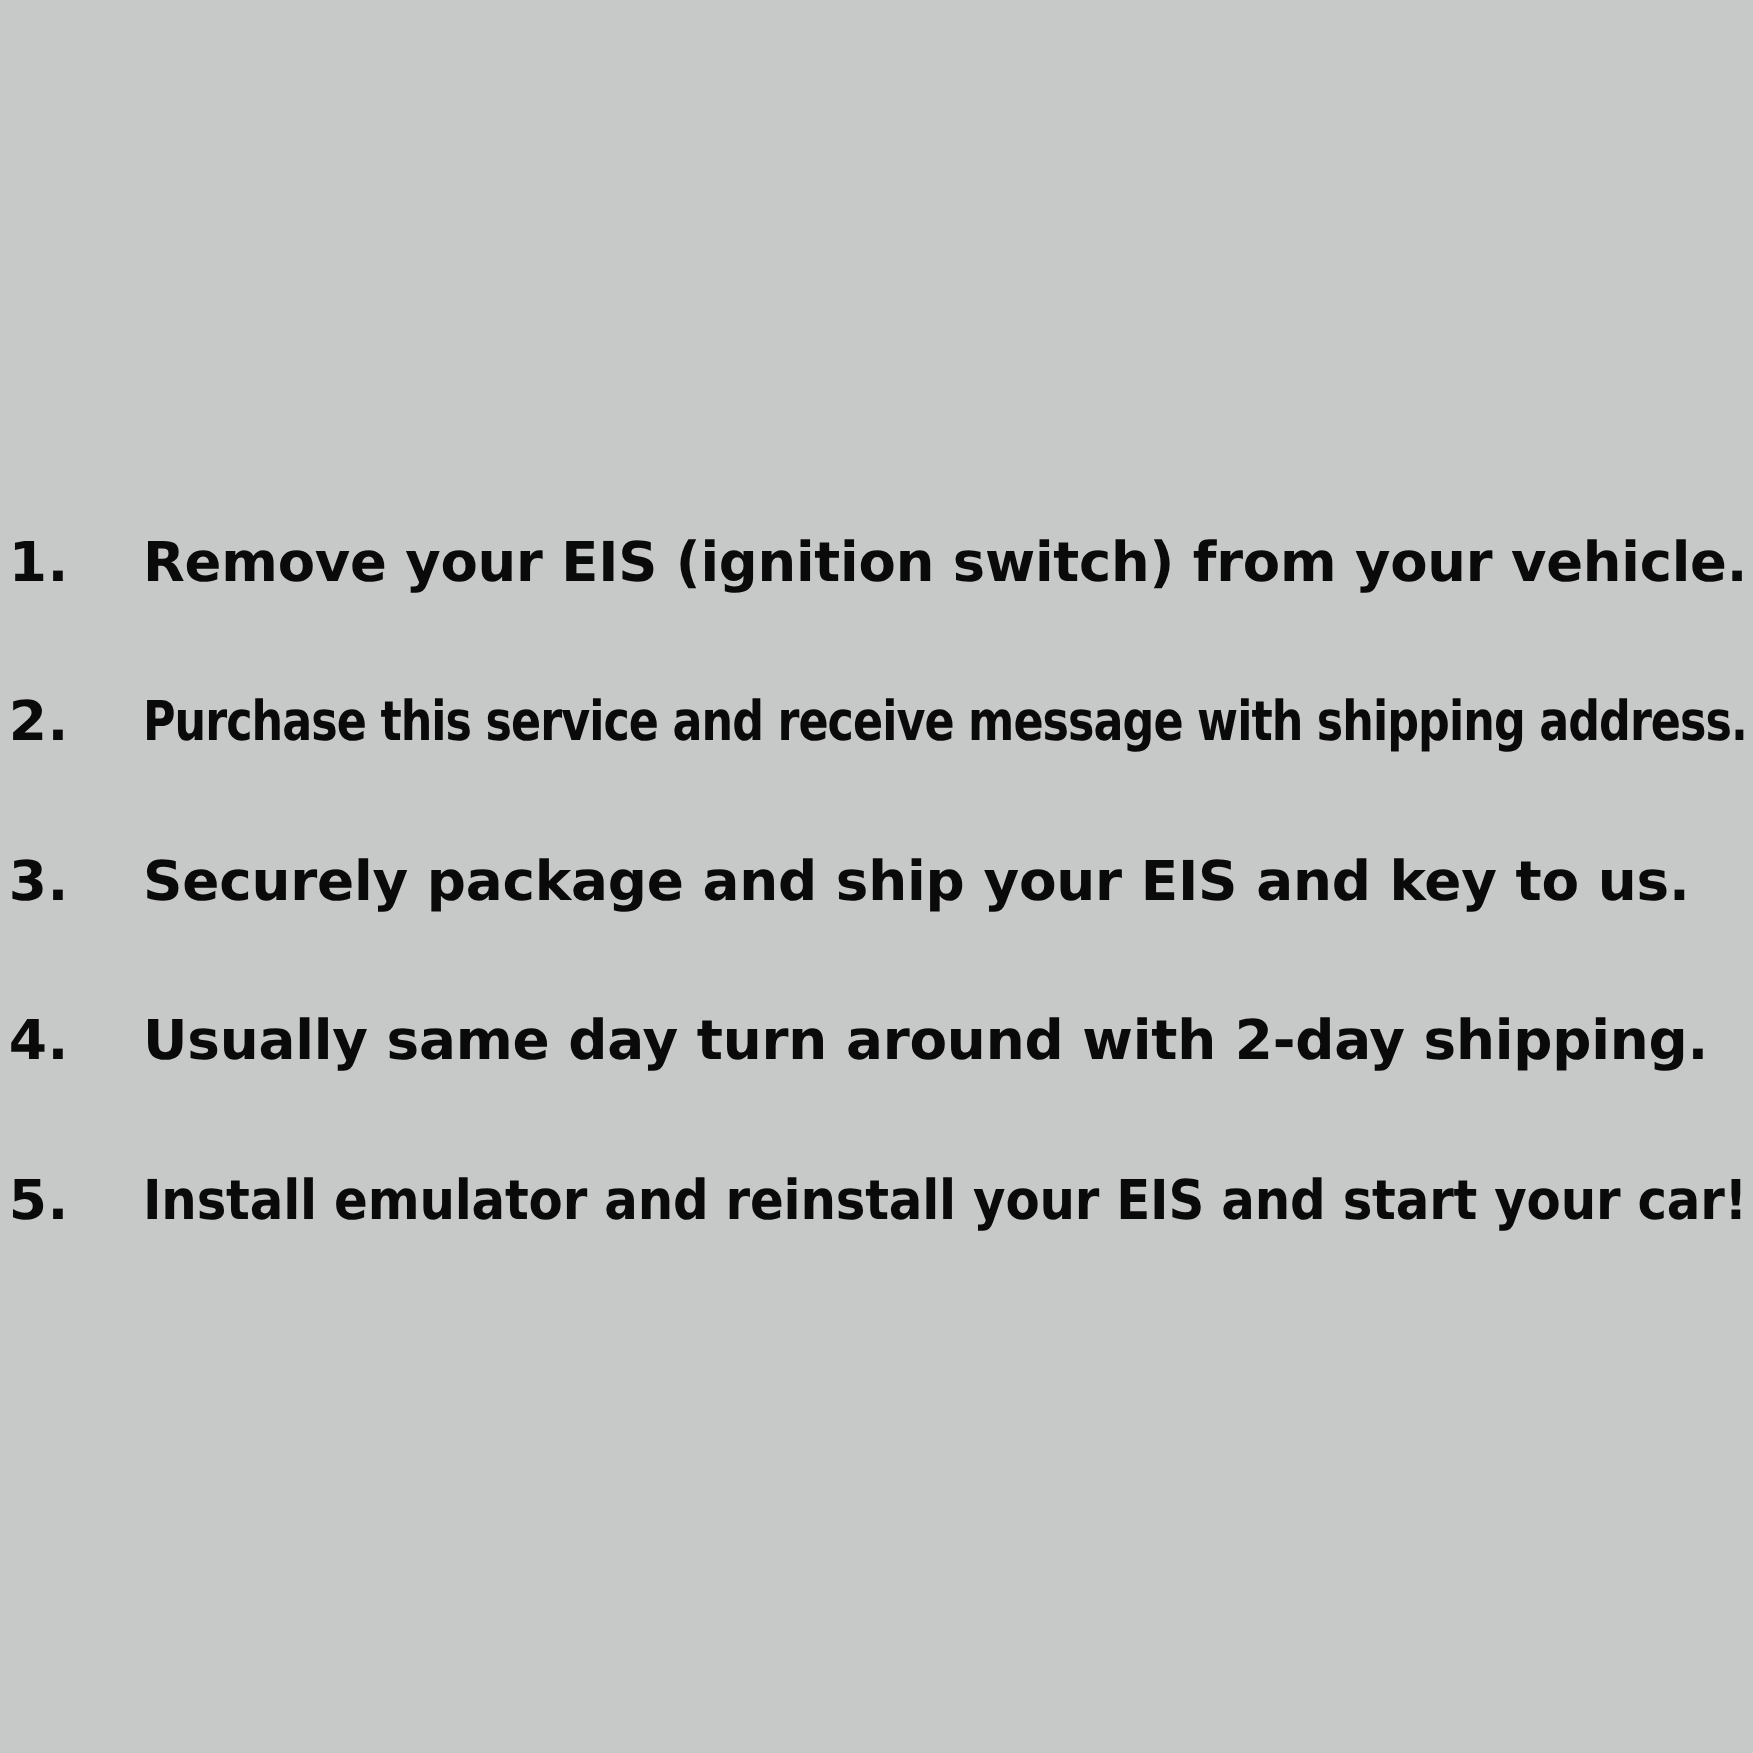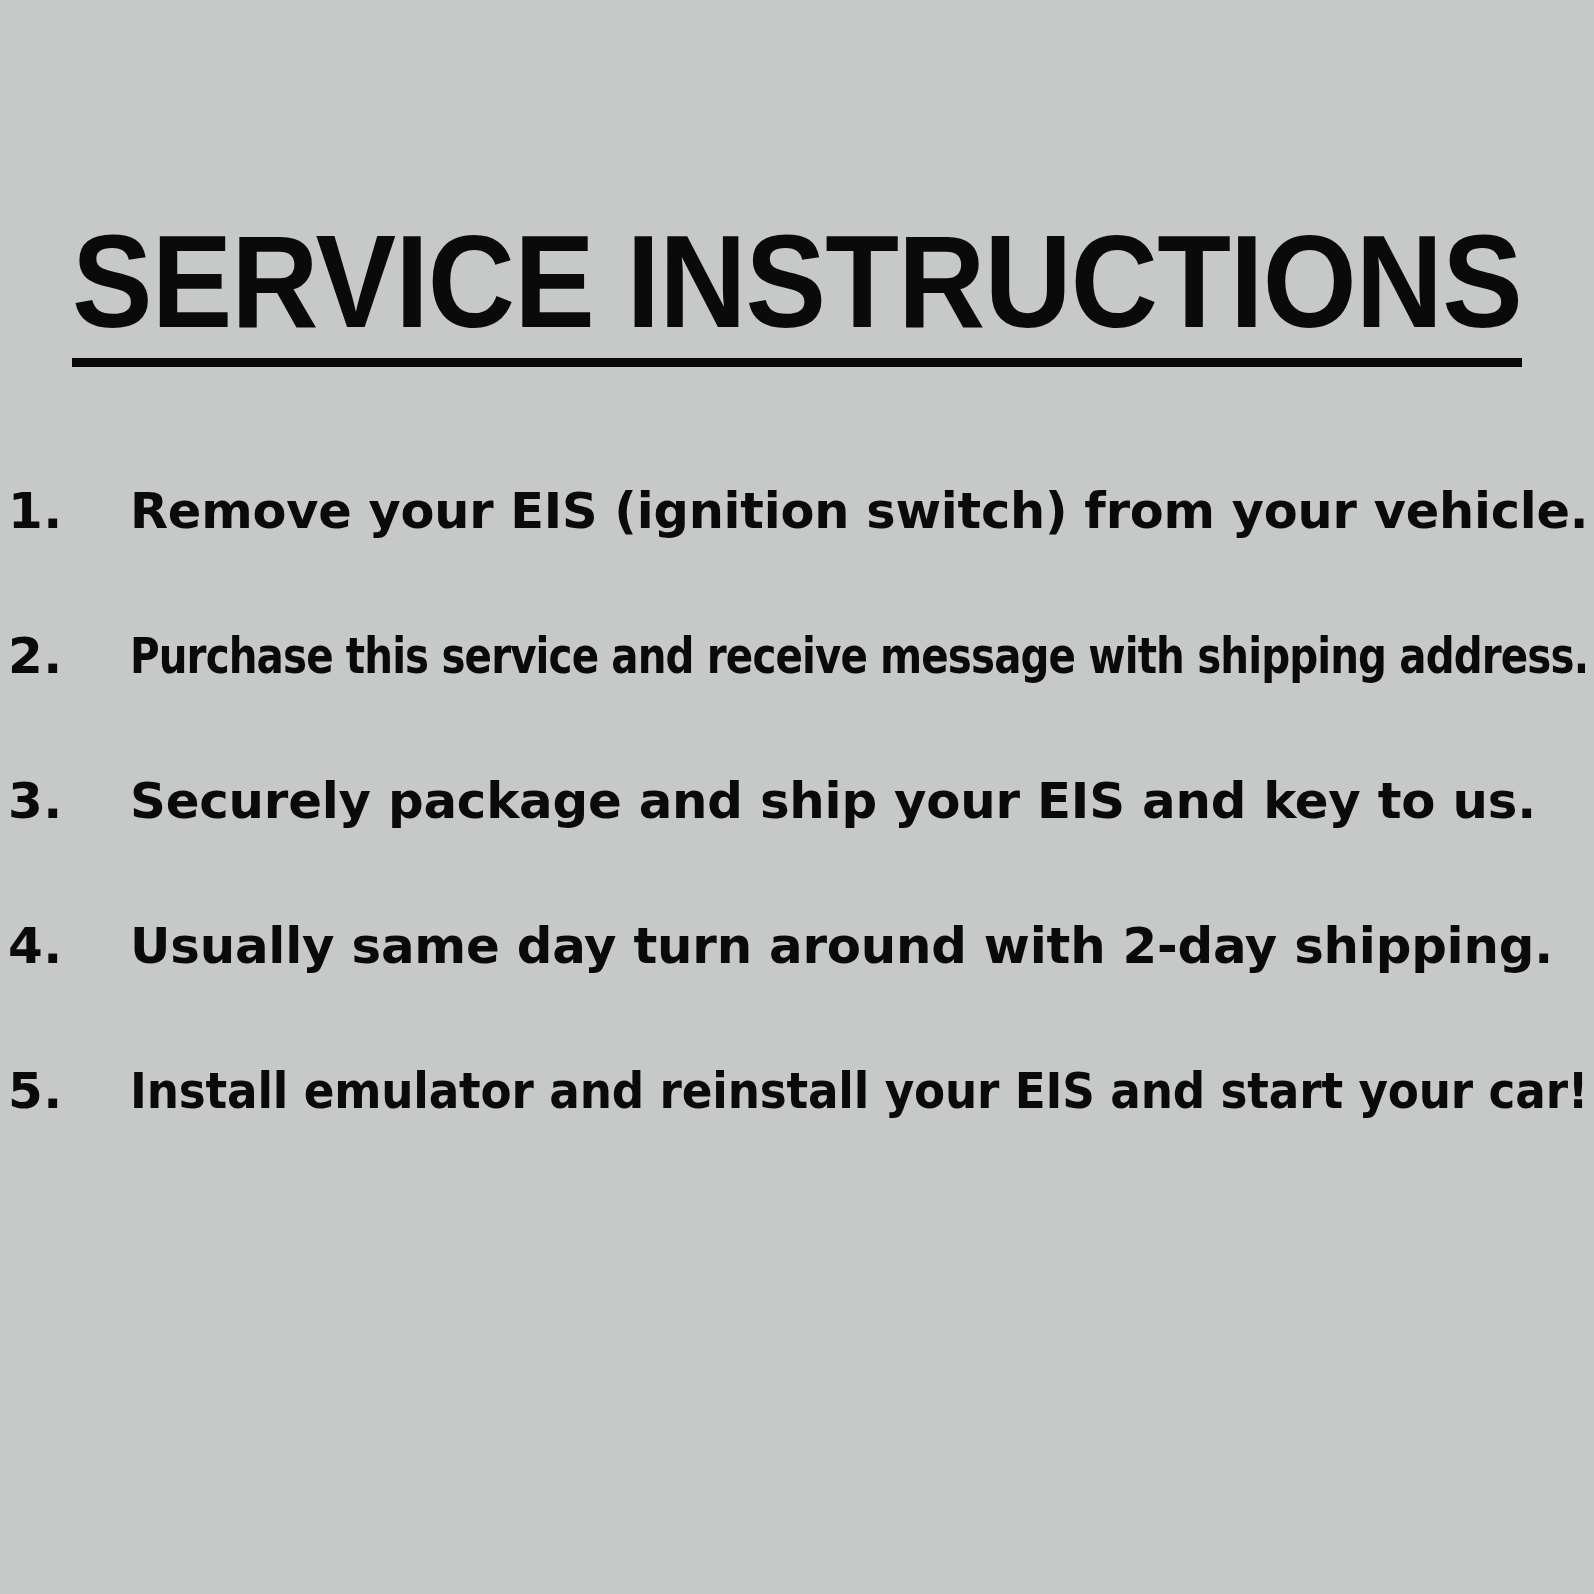--- a/index.html
+++ b/index.html
@@ -81,24 +81,20 @@
   .list-item.wide .item-text {
     font-size: 50px;
     letter-spacing: -1.1px;
   }
 </style>
 </head>
 <body style="background: rgb(199, 200, 200);">
 
 <div class="page" style="background: rgb(199, 200, 200);">
 
-  <div class="title-block">
-    <div class="title" style="color: rgb(10, 10, 10); transform: scaleX(0.915404);">SERVICE INSTRUCTIONS</div>
-    <div class="title-rule" style="background: rgb(9, 9, 9);"></div>
-  </div>
 
   <div class="list">
 
     <div class="list-item">
       <span class="item-number" style="color: rgb(10, 10, 10);">1.</span>
       <span class="item-text" style="color: rgb(10, 10, 10); display: inline-block; transform-origin: left center; transform: scaleX(0.987805);">Remove your EIS (ignition switch) from your vehicle.</span>
     </div>
 
     <div class="list-item wide">
       <span class="item-number" style="color: rgb(10, 10, 10);">2.</span>

